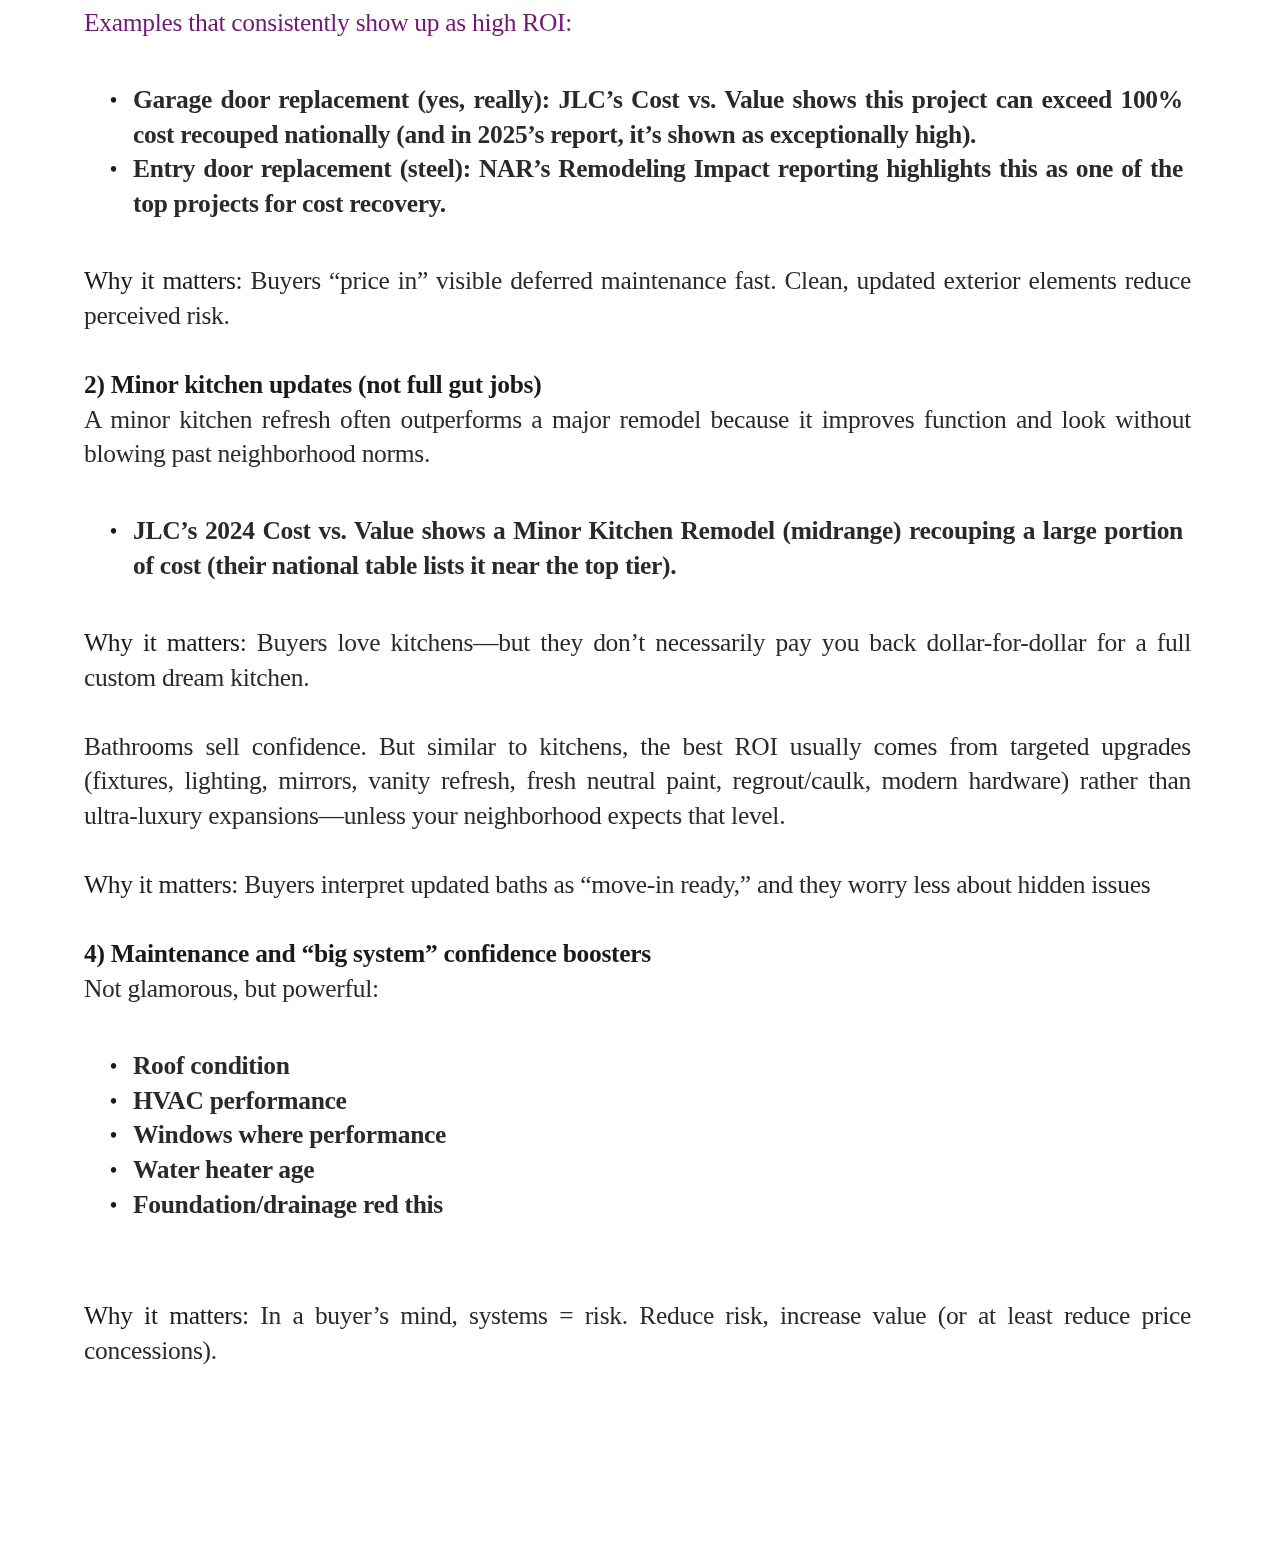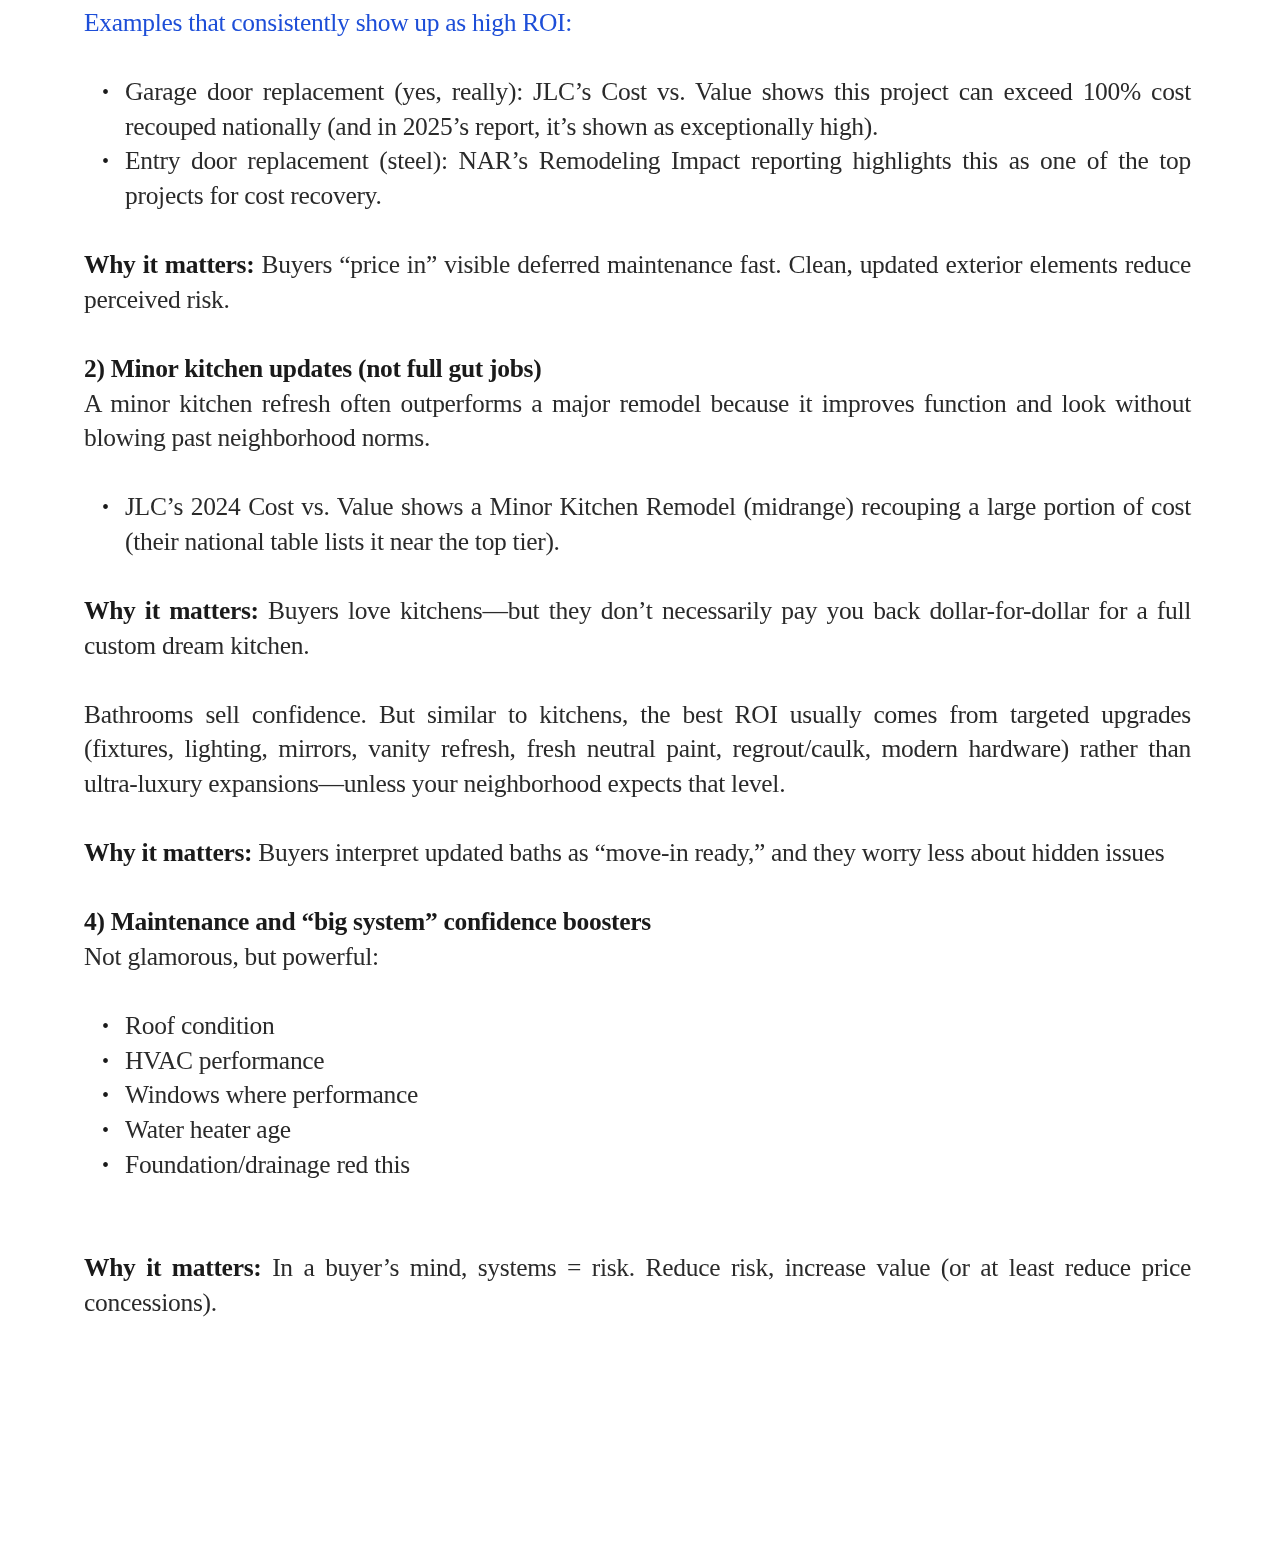--- a/index.html
+++ b/index.html
@@ -21,46 +21,47 @@
       font-size: 25.5px;
       line-height: 34.6px;
       letter-spacing: -0.3px;
     }
     p {
       margin: 0;
       text-align: justify;
     }
     .gap { height: 34.6px; }
     ul {
-      margin: 0;
+      margin: 8px;
       padding: 0 0 0 41px;
       list-style: none;
+      font-weight: bold;
     }
     ul li {
       position: relative;
       text-align: justify;
     }
     ul li::before {
       content: "\2022";
       position: absolute;
       left: -23px;
       top: 0;
       color: #1a1a1a;
       font-size: 20px;
     }
     .heading {
       color: #1a1a1a;
       font-weight: 600;
     }
     .label {
       color: #1a1a1a;
-      font-weight: 700;
+      font-weight: 400;
     }
     .intro {
-      color: #1d4ed8;
+      color: #701a75;
       text-align: left;
     }
   </style>
 </head>
 <body>
 
 <div class="page">
 
   <p class="intro">Examples that consistently show up as high ROI:</p>
   <div class="gap"></div>

